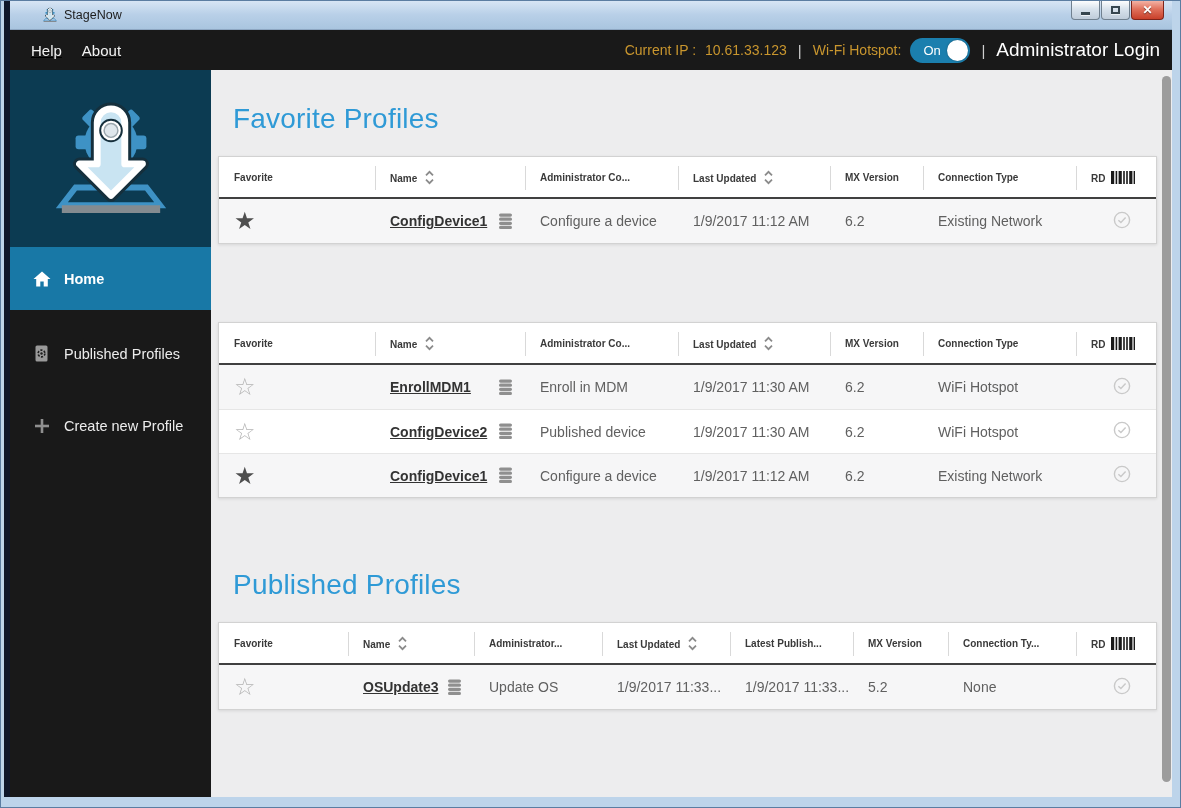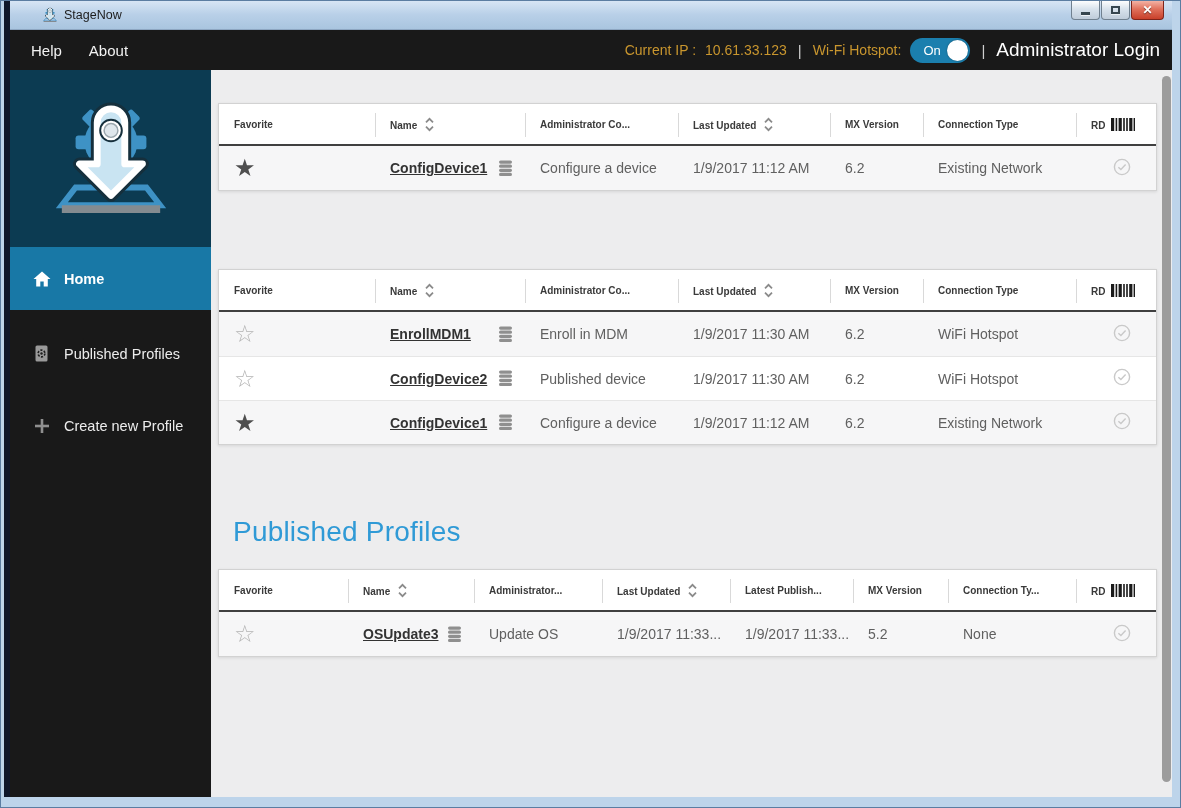--- a/index.html
+++ b/index.html
@@ -20,21 +20,21 @@
   .win-btn { width:29px; height:19px; border:1px solid #70808f; border-top:none; border-radius:0 0 4px 4px;
     background:linear-gradient(#fdfefe,#d8e2ec 45%,#bfccda); display:flex; align-items:center; justify-content:center;
     margin-left:1px; cursor:default; }
   .win-btn.close { width:33px; background:linear-gradient(#f3b2a4,#e0715c 45%,#c8402a); border-color:#7e241a; }
   .glyph-min { width:9px; height:3px; background:#37464f; margin-top:6px; box-shadow:0 1px 0 rgba(255,255,255,.7); }
   .glyph-max { width:9px; height:8px; border:2px solid #37464f; background:transparent; box-shadow:0 1px 0 rgba(255,255,255,.6); }
   .glyph-close { color:#fff; font-size:12px; font-weight:bold; text-shadow:0 1px 1px rgba(0,0,0,.5); line-height:1; }
 
   
   .menubar { height:40px; flex:0 0 40px; background:#191919; display:flex; align-items:center; padding:0 12px 0 21px; }
-  .menu-left { display:flex; gap:27px; }
+  .menu-left { display:flex; gap:20px;text-decoration:underline; }
   .menu-item { color:#f2f2f2; font-size:15px; cursor:default; }
   .menu-right { margin-left:auto; display:flex; align-items:center; gap:9px; }
   .amber { color:#c9962e; font-size:14px; }
   .menu-sep { color:#cfcfcf; font-size:15px; padding:0 2px; }
   .toggle { width:60px; height:25px; border-radius:13px; background:#1b7fae; display:flex; align-items:center; position:relative; cursor:default; }
   .toggle .toggle-label { color:#fff; font-size:13px; margin-left:13px; }
   .toggle .knob { position:absolute; right:2px; top:2px; width:21px; height:21px; border-radius:50%; background:#fff; box-shadow:0 0 2px rgba(0,0,0,.4); }
   .admin-login { color:#fff; font-size:19px; }
 
   
@@ -205,20 +205,21 @@
                 </svg>
           </span>
           <span class="nav-label">Create new Profile</span>
         </div>
       </nav>
     </aside>
 
     <main class="content">
       <div class="content-inner" id="sections-root">
             <section class="section section-1">
+              <h1 class="section-title">Favorite Profiles</h1>
               <table class="profile-table cols-7">
                 <thead>
                   <tr>
                     <th><span>Favorite</span></th>
                     <th><span>Name</span><svg class="sort-icon" width="11" height="15" viewBox="0 0 11 15">
                         <path d="M2 5.4 L5.5 1.8 L9 5.4" fill="none" stroke="#8a8a8a" stroke-width="1.7"></path>
                         <path d="M2 9.6 L5.5 13.2 L9 9.6" fill="none" stroke="#8a8a8a" stroke-width="1.7"></path>
                       </svg></th>
                     <th><span>Administrator Co...</span></th>
                     <th><span>Last Updated</span><svg class="sort-icon" width="11" height="15" viewBox="0 0 11 15">

